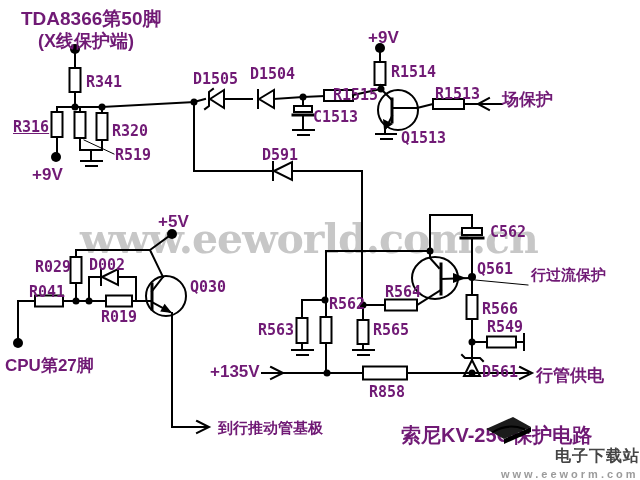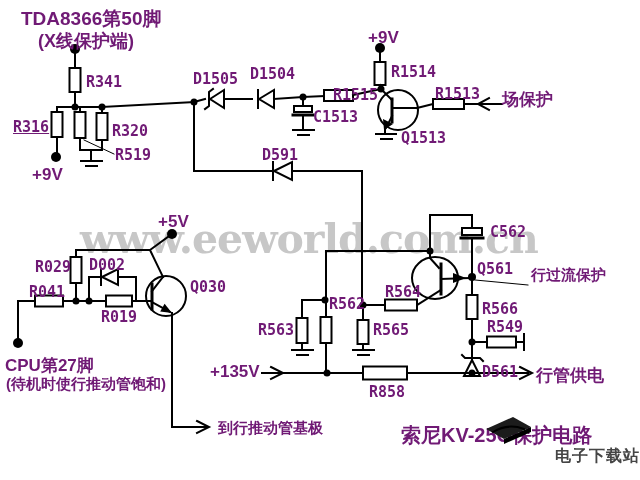--- a/index.html
+++ b/index.html
@@ -219,21 +219,20 @@
     </g>
   </svg>
 
   <div class="abs cjk t19" style="left:21px;top:6px;">TDA8366第50脚</div>
   <div class="abs cjk t18" style="left:38px;top:29px;">(X线保护端)</div>
   <div class="abs cjk t17" style="left:32px;top:165px;">+9V</div>
   <div class="abs cjk t17" style="left:368px;top:28px;">+9V</div>
   <div class="abs cjk t17" style="left:158px;top:212px;">+5V</div>
   <div class="abs cjk t17" style="left:210px;top:362px;">+135V</div>
   <div class="abs cjk t17" style="left:5px;top:354px;">CPU第27脚</div>
-  <div class="abs cjk t15" style="left:6px;top:375px;">(待机时使行推动管饱和)</div>
   <div class="abs cjk t17" style="left:502px;top:88px;">场保护</div>
   <div class="abs cjk t15" style="left:531px;top:266px;">行过流保护</div>
   <div class="abs cjk t17" style="left:536px;top:364px;">行管供电</div>
   <div class="abs cjk t15" style="left:218px;top:419px;">到行推动管基极</div>
   <div class="abs cjk t20" style="left:401px;top:422px;">索尼KV-25G保护电路</div>
 
   <div class="abs lbl" style="left:86px;top:73px;">R341</div>
   <div class="abs lbl" style="left:13px;top:118px;text-decoration:underline;">R316</div>
   <div class="abs lbl" style="left:112px;top:122px;">R320</div>
   <div class="abs lbl" style="left:115px;top:146px;">R519</div>
@@ -260,14 +259,15 @@
   <div class="abs lbl" style="left:487px;top:318px;">R549</div>
   <div class="abs lbl" style="left:482px;top:363px;">D561</div>
   <div class="abs lbl" style="left:369px;top:383px;">R858</div>
 
   <svg id="logo-cap" width="640" height="480" viewBox="0 0 640 480">
     <polygon points="486,429 513,417 531,427 504,439" fill="#1c1c1c" stroke="none"></polygon>
     <polygon points="504,439 531,427 531,432 504,444" fill="#000" stroke="none"></polygon>
     <path d="M493,432 Q508,423 524,429" stroke="#e8e8e8" stroke-width="2" fill="none"></path>
   </svg>
   <div id="logo-site" class="abs logo-txt" style="left:555px;top:446px;">电子下载站</div>
+  <div id="logo-url" class="abs logo-txt" style="left:501px;top:468px;">www.eeworm.com</div>
 
 </div>
 
 </body></html>

